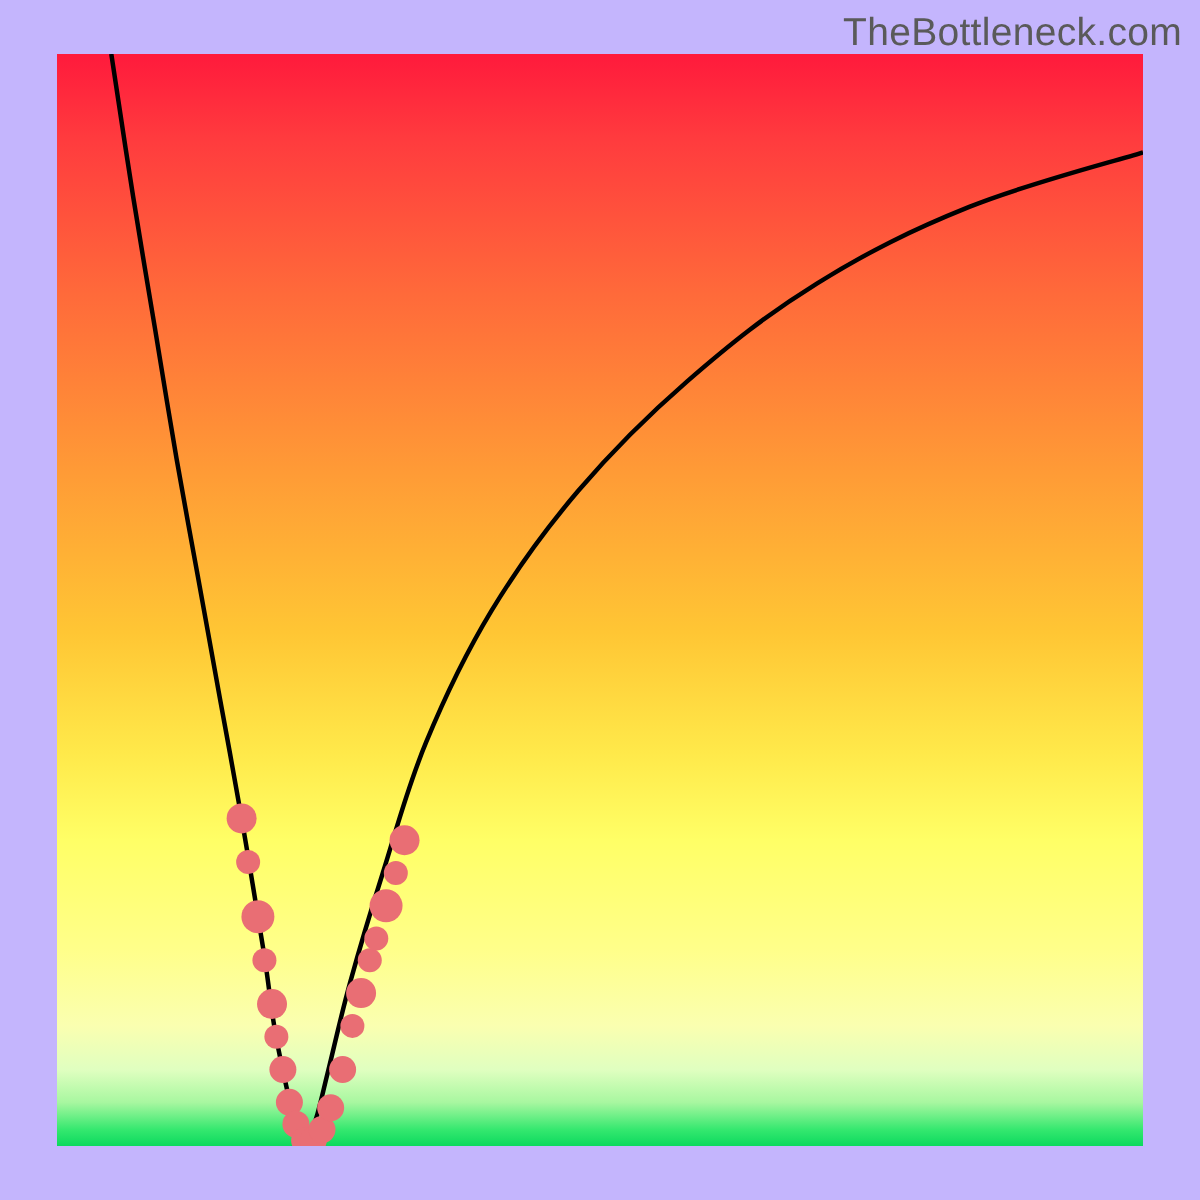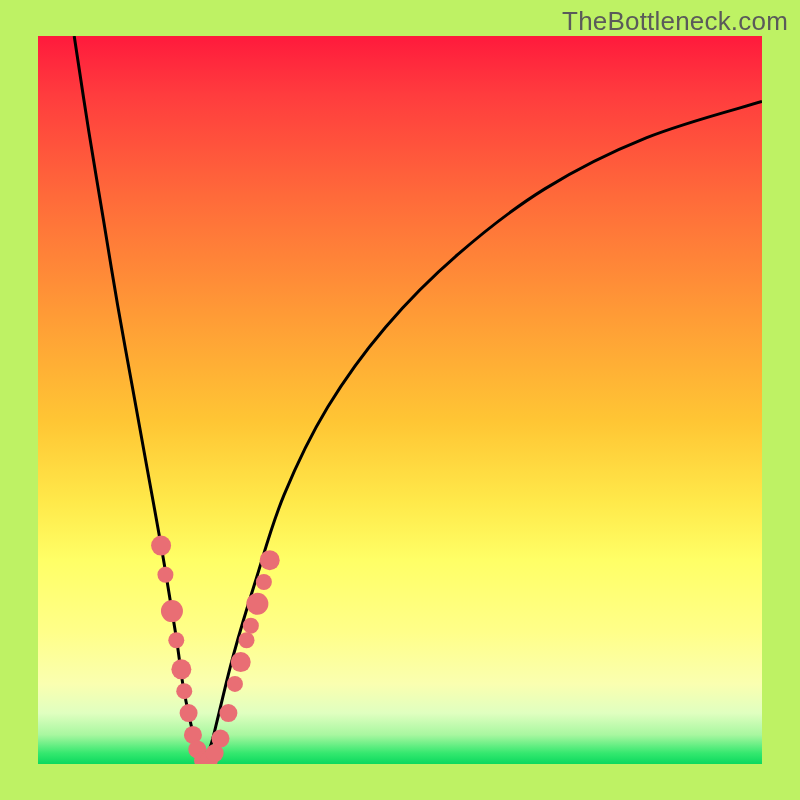--- a/index.html
+++ b/index.html
@@ -10,21 +10,21 @@
     background: #000;
     overflow: hidden;
     font-family: Arial, Helvetica, sans-serif;
   }
   .frame {
     position: absolute;
     left: 0;
     top: 0;
     width: 800px;
     height: 800px;
-    background: #bef264;
+    background: #c4b5fd;
   }
   .plot-area {
     position: absolute;
     left: 38px;
     top: 36px;
     width: 724px;
     height: 728px;
     background: linear-gradient(
       to bottom,
       #ff1a3c 0%,

